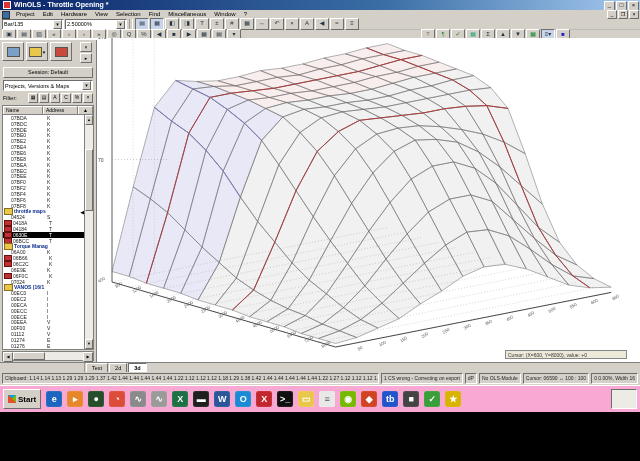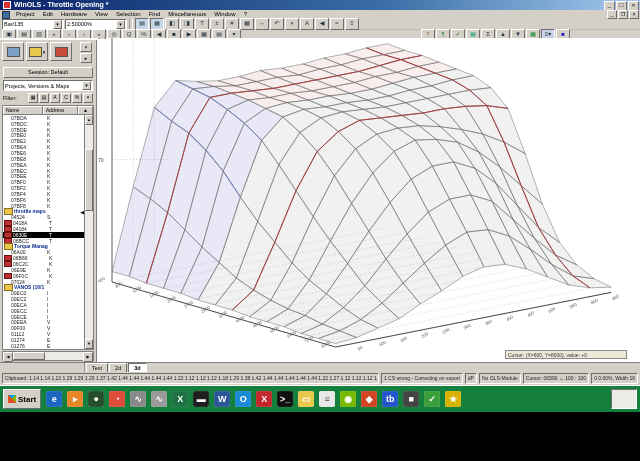--- a/index.html
+++ b/index.html
@@ -80,21 +80,21 @@
   #tabsbar{position:absolute;left:0;top:362px;width:640px;height:10px;background:#d4d0c8;display:flex;align-items:center;border-top:1px solid #808080;}
   #tabs-spacer{width:84px;height:100%;border-right:1px solid #999;background:#d4d0c8;}
   .vtab{font-size:5.5px;padding:0 5px;height:8px;line-height:8px;background:#d4d0c8;border:1px solid;border-color:#fff #6d6d6d #6d6d6d #fff;margin-left:1px;}
   .vtab.active{background:#fff;border-color:#6d6d6d #fff #fff #6d6d6d;font-weight:bold;}
   
   #statusbar{position:absolute;left:0;top:372px;width:640px;height:13px;background:#d4d0c8;display:flex;align-items:center;gap:2px;padding:0 2px;box-sizing:border-box;}
   .sfield{height:9px;border:1px solid;border-color:#6d6d6d #fff #fff #6d6d6d;font-size:5px;line-height:8px;
     padding:0 2px;color:#222;white-space:nowrap;overflow:hidden;background:#d4d0c8;}
   #sf-clip{flex:1;}
   
-  #taskbar{position:absolute;left:0;top:385px;width:640px;height:27px;background:#15803d;border-top:1px solid #fff;display:flex;align-items:center;gap:5px;padding:0 3px;box-sizing:border-box;}
+  #taskbar{position:absolute;left:0;top:385px;width:640px;height:27px;background:#f9a8d4;border-top:1px solid #fff;display:flex;align-items:center;gap:5px;padding:0 3px;box-sizing:border-box;}
   #start-btn{height:18px;background:#d4d0c8;border:1px solid;border-color:#fff #6d6d6d #6d6d6d #fff;
     display:flex;align-items:center;font-size:8px;font-weight:bold;padding:0 4px;gap:2px;}
   #start-flag{width:8px;height:8px;background:
     linear-gradient(45deg,#e34f26 50%,transparent 50%),linear-gradient(-45deg,#7fba00 50%,#00a4ef 50%);}
   .tb-ico{width:16px;height:16px;border-radius:2px;flex:0 0 auto;display:flex;align-items:center;justify-content:center;
     color:#fff;font-size:9px;font-weight:bold;box-shadow:inset 0 0 1px rgba(255,255,255,.6);}
   #tray{margin-left:auto;width:24px;height:18px;background:#ecebe5;border:1px solid;border-color:#6d6d6d #fff #fff #6d6d6d;}
 </style>
 </head>
 <body>

